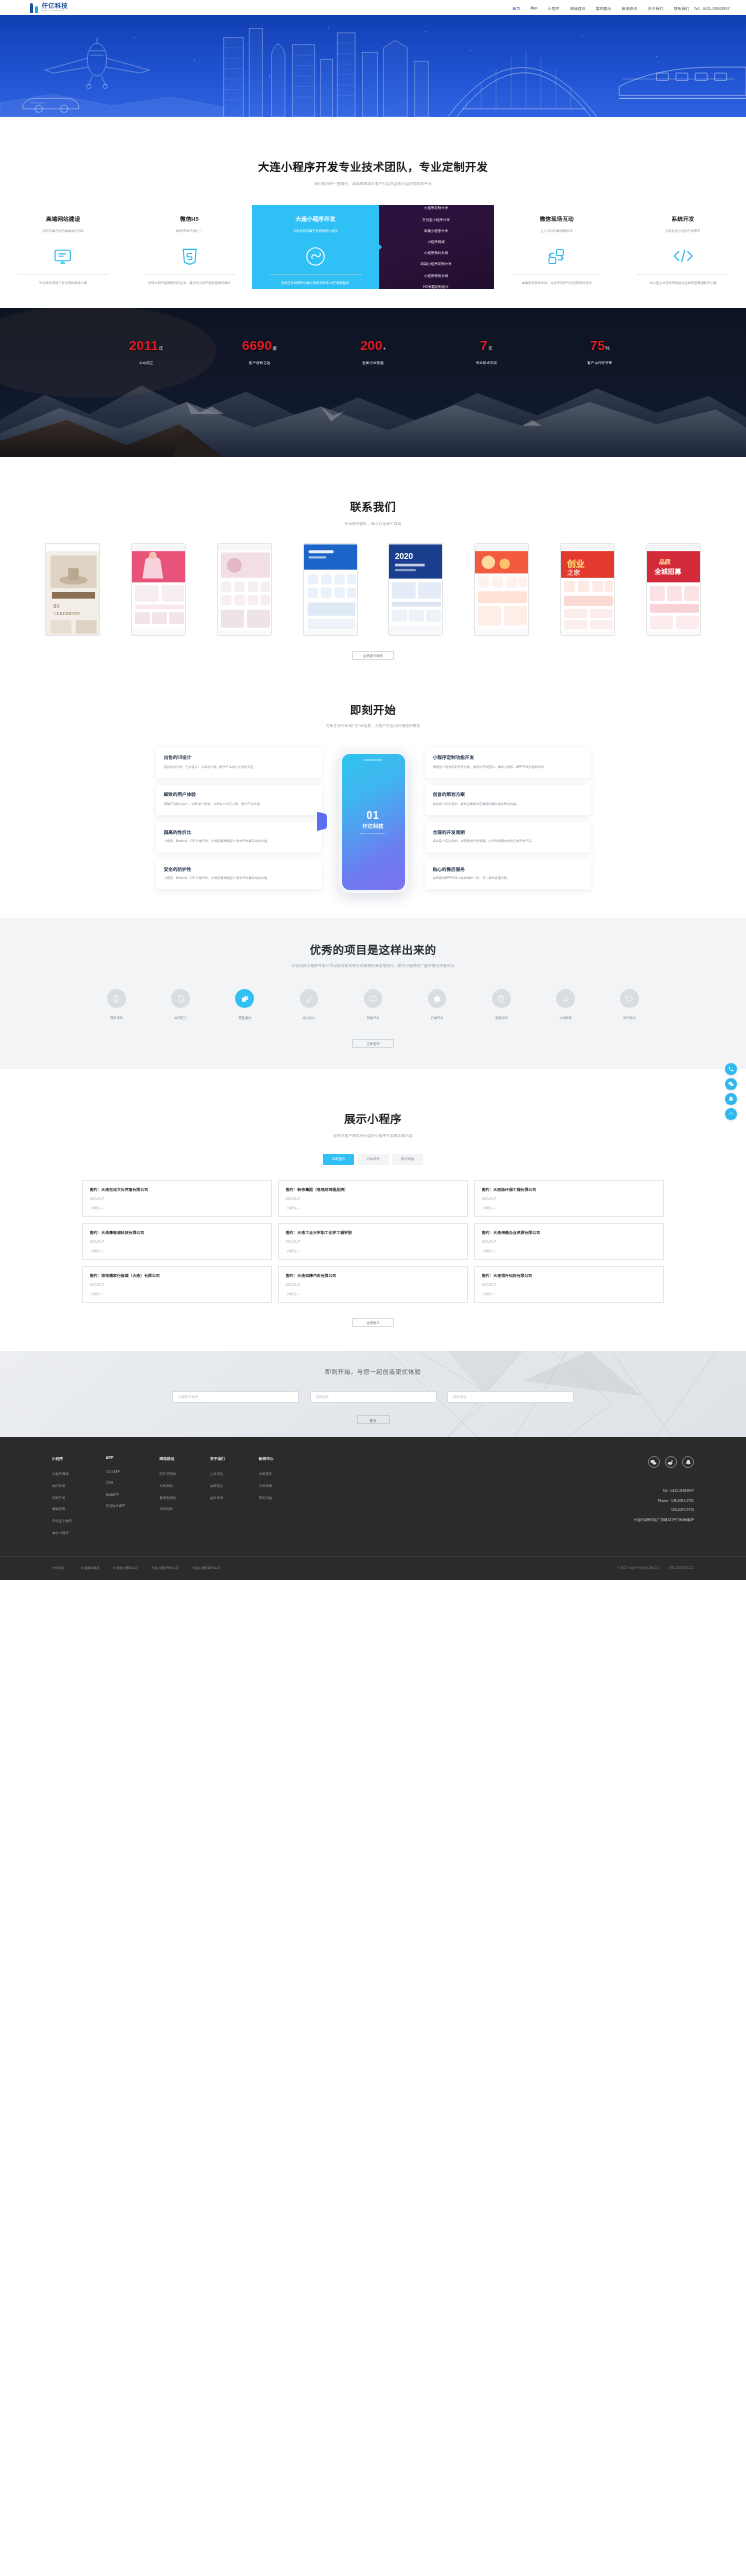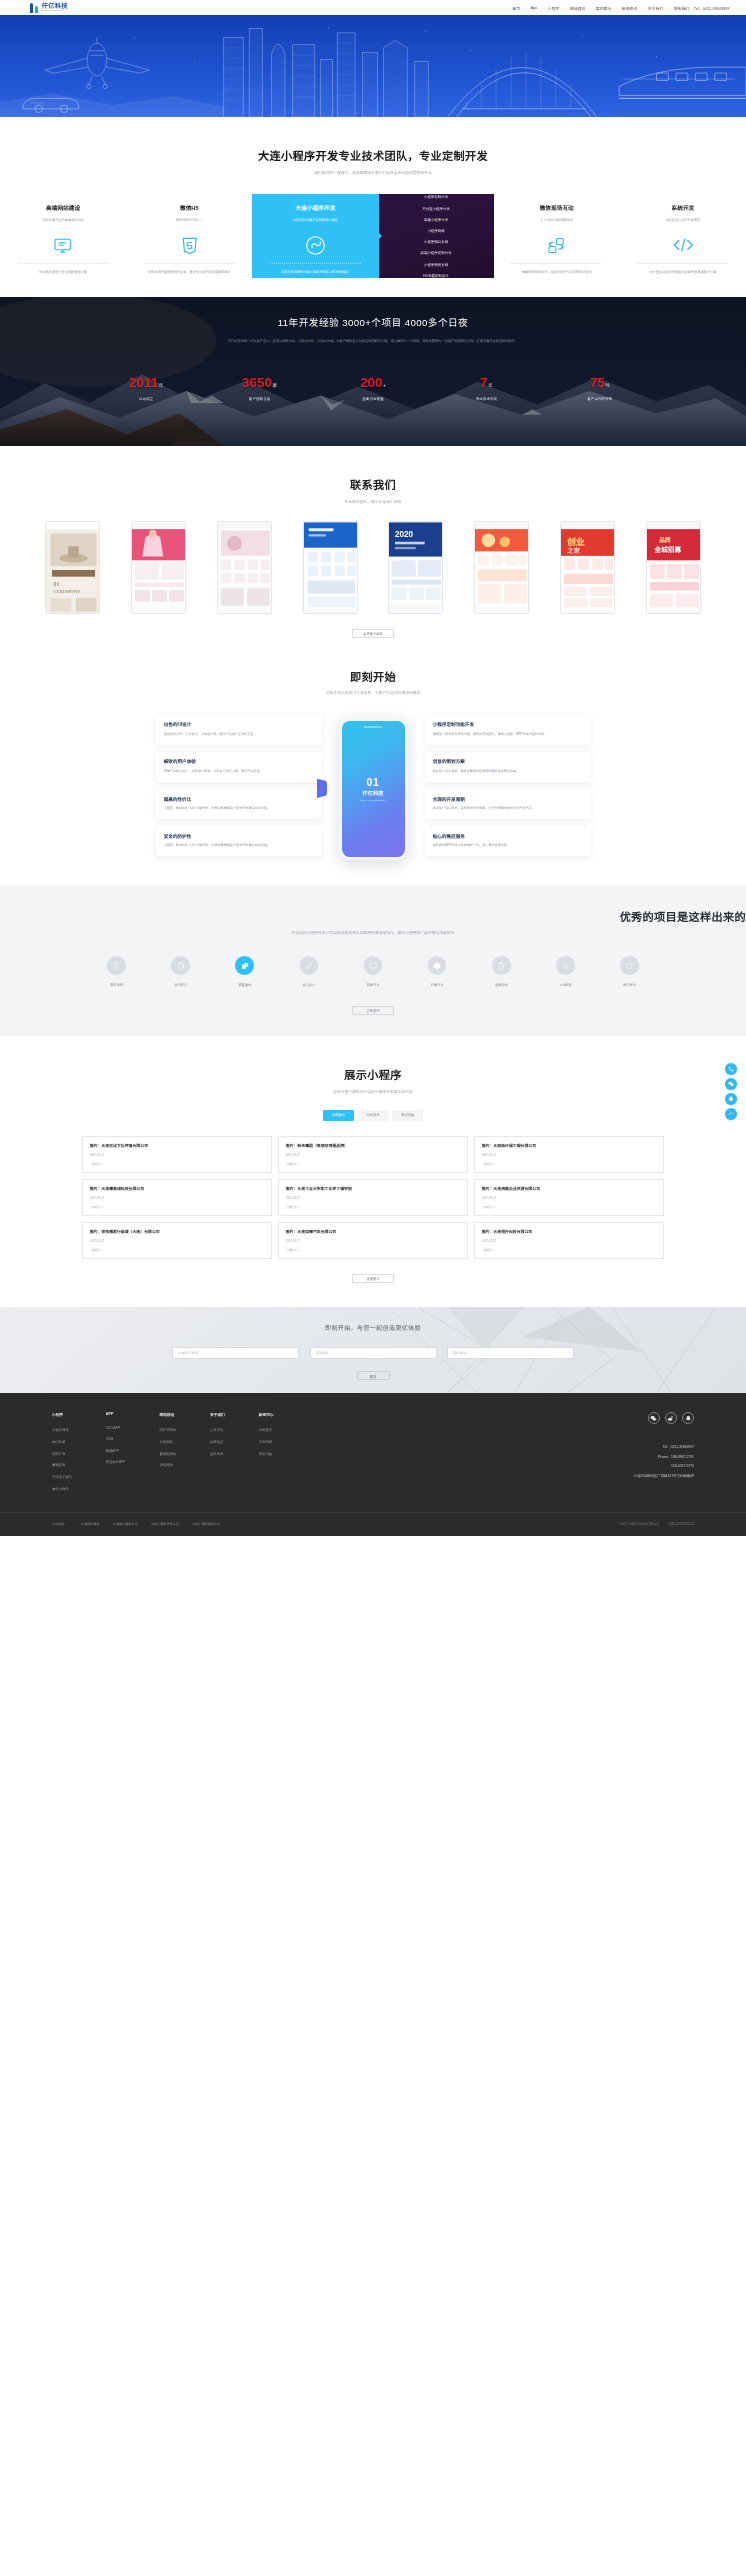--- a/index.html
+++ b/index.html
@@ -41,21 +41,21 @@
     background:linear-gradient(180deg,#1442b8 0%,#1a4ccc 40%,#2356d8 75%,#2f62e0 100%);
   }
   .hero svg { position:absolute; inset:0; width:100%; height:100%; }
   .hero-dots { position:absolute; inset:0; }
   .hero-dots i {
     position:absolute; width:0.9px; height:0.9px; border-radius:50%;
     background:rgba(255,255,255,.55);
   }
 
   
-  .sec { padding:30px 0 0; }
+  .sec { padding:41px 0 0; }
   .sec-title {
     text-align:center; font-size:11.2px; font-weight:bold; color:#222;
     letter-spacing:0.3px;
   }
   .sec-title .em { color:#111; }
   .sec-sub {
     text-align:center; font-size:3.7px; color:#9aa0a8; margin-top:6.7px; letter-spacing:0.1px;
   }
 
   
@@ -178,21 +178,21 @@
   .phone-brand .bcn { font-size:5.2px; font-weight:bold; margin-top:1.5px; }
   .phone-brand .ben { font-size:2.4px; margin-top:2.2px; opacity:.85; letter-spacing:0.3px; }
   .adv-flag {
     position:absolute; left:-4.5px; top:64px; width:10.4px; height:19.4px;
     background:#5b6ef0; border-radius:0 5.2px 5.2px 0;
     clip-path:polygon(0 0, 100% 14%, 100% 86%, 0 100%);
   }
 
   
   .process-sec { background:#f2f4f6; margin-top:25px; padding:22.4px 0 21px; }
-  .process-sec .sec-title { color:#2b2f36;text-align:right; }
+  .process-sec .sec-title { color:#2b2f36; }
   .steps {
     display:flex; justify-content:space-between; width:567px; margin:21px auto 0;
   }
   .step { text-align:center; width:54px; cursor:pointer; }
   .step-circle {
     width:18.7px; height:18.7px; border-radius:50%; background:#d9dde1;
     display:flex; align-items:center; justify-content:center; margin:0 auto;
   }
   .step.on .step-circle { background:#2fc0f5; }
   .step-label { font-size:3.2px; color:#8a9098; margin-top:6.7px; }
@@ -499,31 +499,27 @@
       <path d="M0 200 L0 178 L90 150 L170 184 L240 156 L300 200 Z" fill="url(#mtn3)"></path>
       <path d="M230 200 L250 162 L280 186 L300 200 Z" fill="#3a2b21"></path>
       <g fill="#ffffff" opacity=".55">
         <path d="M250 126 L268 140 L284 132 L300 142 L256 142 Z"></path>
         <path d="M700 158 L714 150 L726 158 Z"></path>
         <path d="M430 132 L446 144 L462 138 L444 152 Z"></path>
       </g>
       <ellipse cx="120" cy="58" rx="170" ry="62" fill="rgba(255,190,120,.10)"></ellipse>
       <rect width="1000" height="200" fill="rgba(8,12,22,.42)"></rect>
     </svg>
-    <div class="exp-content">
-      <div class="exp-title">11年开发经验  3000+个项目  4000多个日夜</div>
-      <div class="exp-sub">仟亿科技始终一切以客户至上，坚持以品质为本、以服务为先、以创新为魂，为客户提供全方位的互联网解决方案。用心做好每一个项目，用专业赢得每一位客户的信赖与口碑，打造专属于您的互联网品牌。</div>
-    </div>
     <div class="stats" id="stats-row">
         <div class="stat">
           <div class="stat-num"><span>2011</span><small>年</small></div>
           <div class="stat-label">公司成立</div>
         </div>
         <div class="stat">
-          <div class="stat-num"><span>3650</span><small>家</small></div>
+          <div class="stat-num"><span>6690</span><small>家</small></div>
           <div class="stat-label">客户信赖之选</div>
         </div>
         <div class="stat">
           <div class="stat-num"><span>200</span><small>+</small></div>
           <div class="stat-label">全面行业覆盖</div>
         </div>
         <div class="stat">
           <div class="stat-num"><span>7</span><small>年</small></div>
           <div class="stat-label">专业技术沉淀</div>
         </div>

